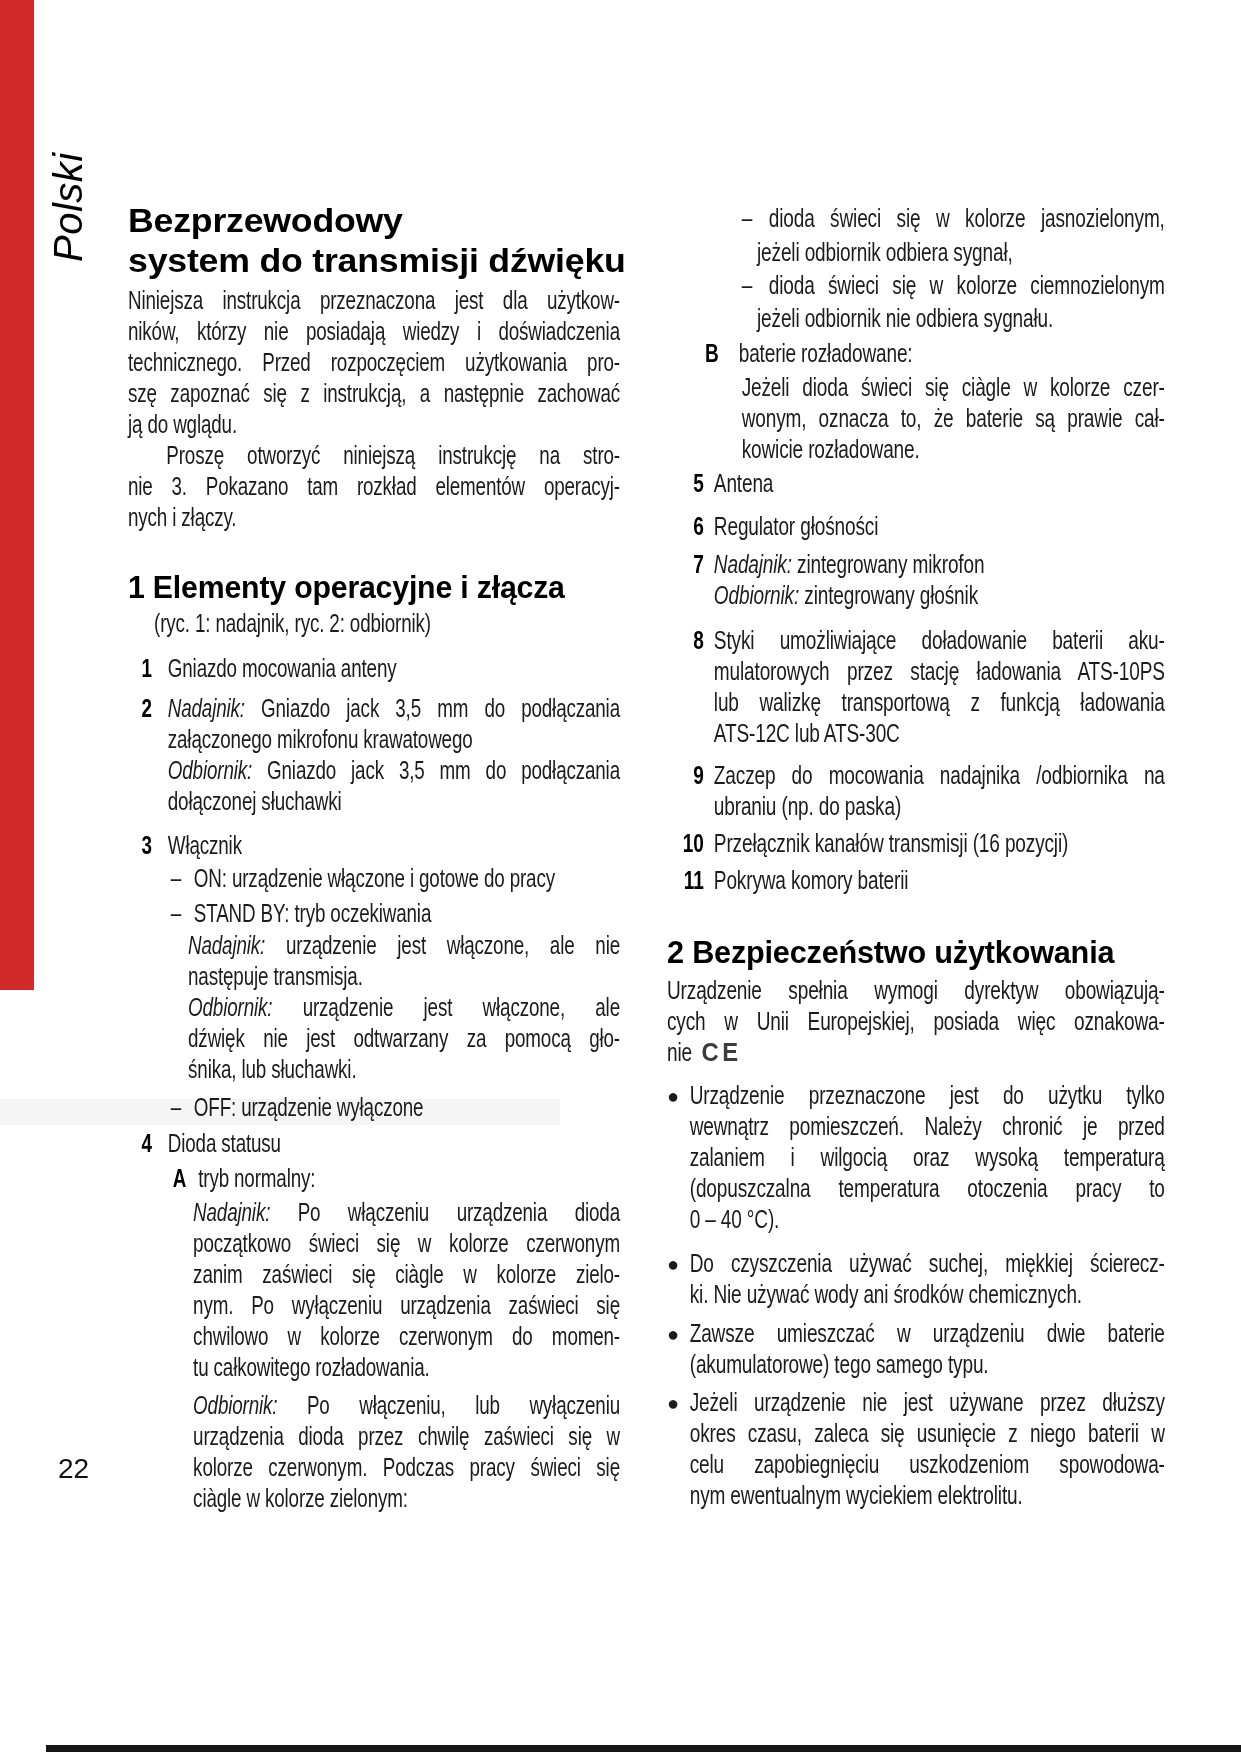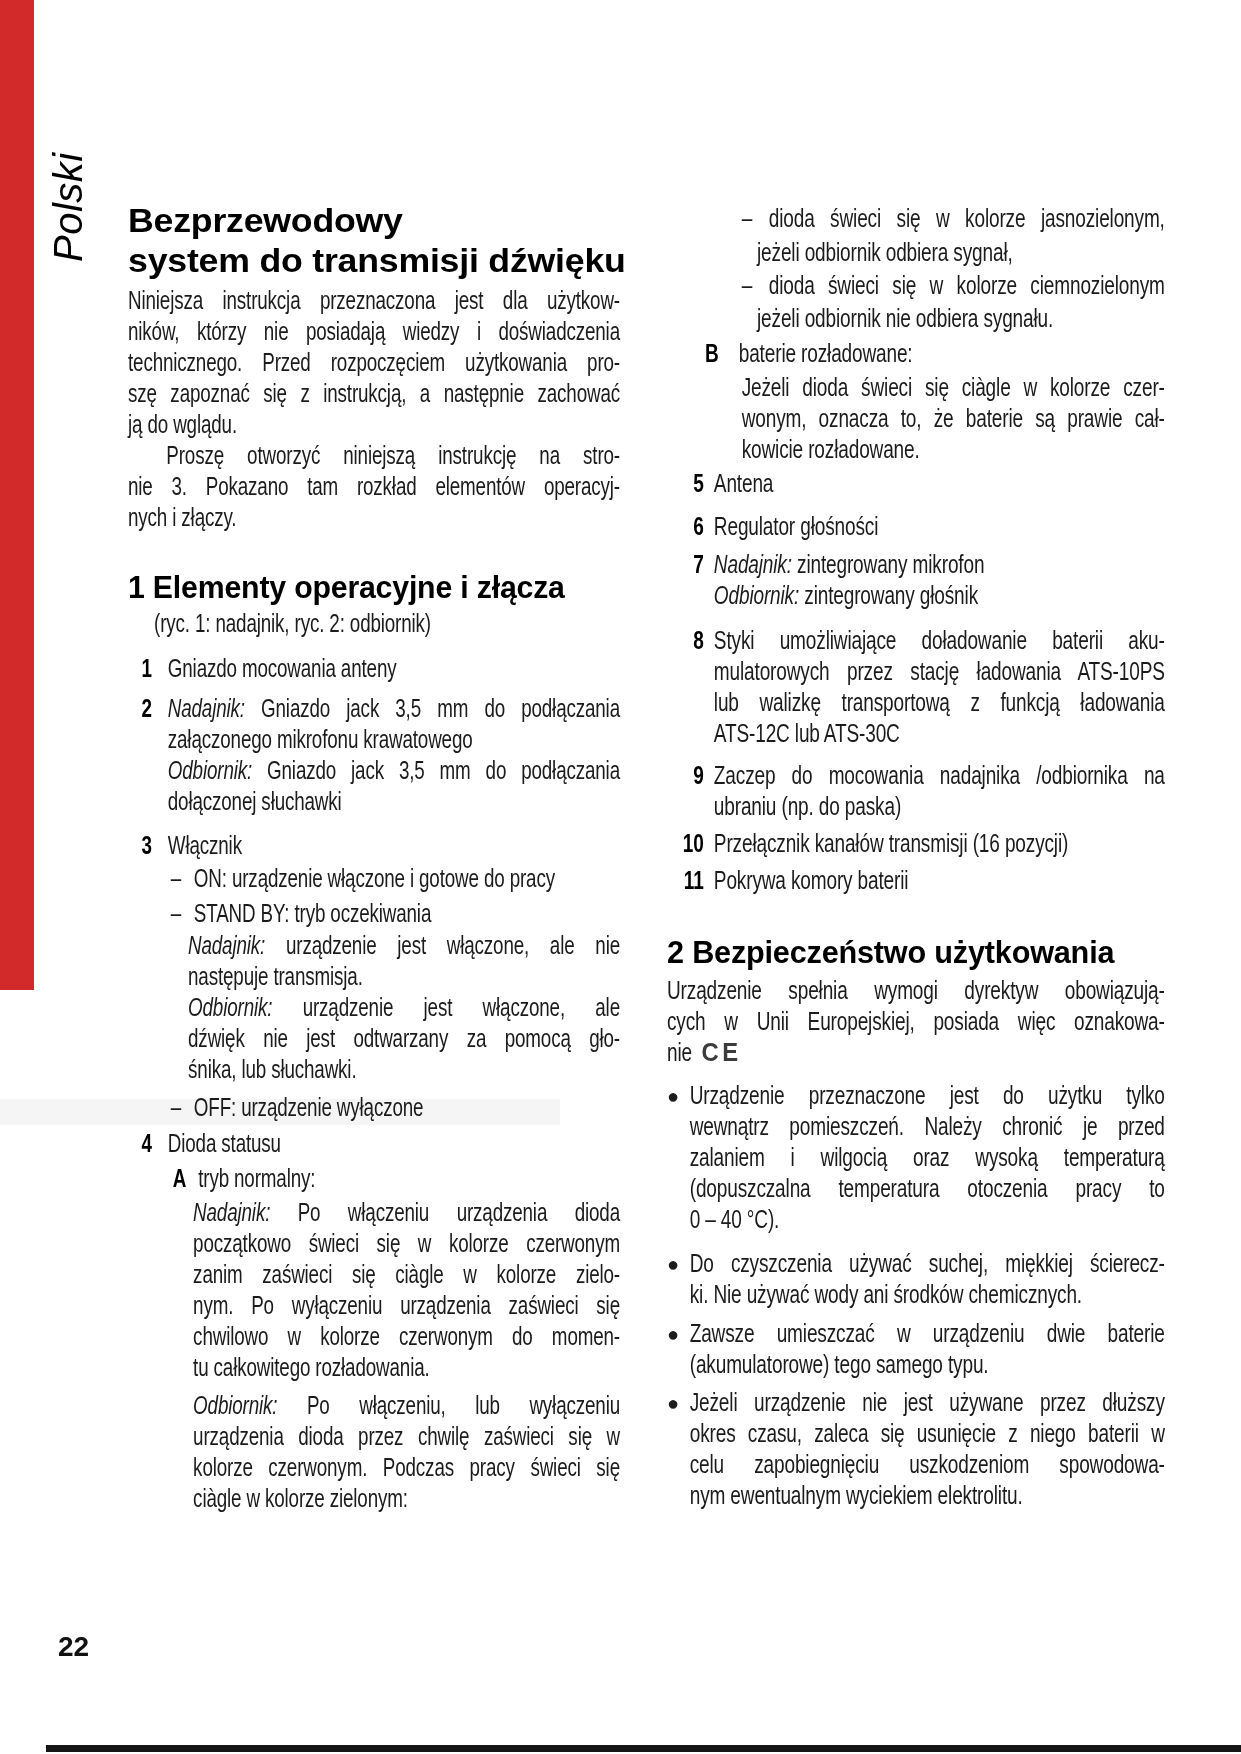--- a/index.html
+++ b/index.html
@@ -3,21 +3,21 @@
 <meta charset="utf-8">
 <style>
   html,body{margin:0;padding:0;background:#ffffff;}
   .page{position:relative;width:1241px;height:1754px;background:#ffffff;overflow:hidden;
         font-family:"Liberation Sans","DejaVu Sans",sans-serif;color:#1b1b1b;}
   .accent{position:absolute;left:0;top:0;width:34px;height:990px;}
   .band{position:absolute;left:0;top:1099px;width:560px;height:26px;background:#f5f5f5;}
   .botrule{position:absolute;left:46px;top:1745px;width:1195px;height:7px;background:#161616;}
   .lang{position:absolute;left:46px;top:262px;transform:rotate(-90deg);transform-origin:0 0;
         font-style:italic;font-size:40px;color:#000;white-space:nowrap;letter-spacing:0.5px;}
-  .pageno{position:absolute;left:58px;top:1631px;font-size:28px;font-weight:bold;color:#111;}
+  .pageno{position:absolute;left:58px;top:1453px;font-size:28px;font-weight:normal;color:#111;}
 
   .col{position:absolute;width:680px;font-size:26px;line-height:31px;letter-spacing:-0.2px;}
   .colL{left:128px;top:200px;transform:scaleX(0.7235);transform-origin:0 0;}
   .colR{left:667px;top:203px;transform:scaleX(0.732);transform-origin:0 0;}
 
   .b{position:relative;}
   .ln{text-align:left;}
   .ln.j{text-align:justify;text-align-last:justify;}
   .ln.ind{text-indent:53px;}
   .it{font-style:italic;}

